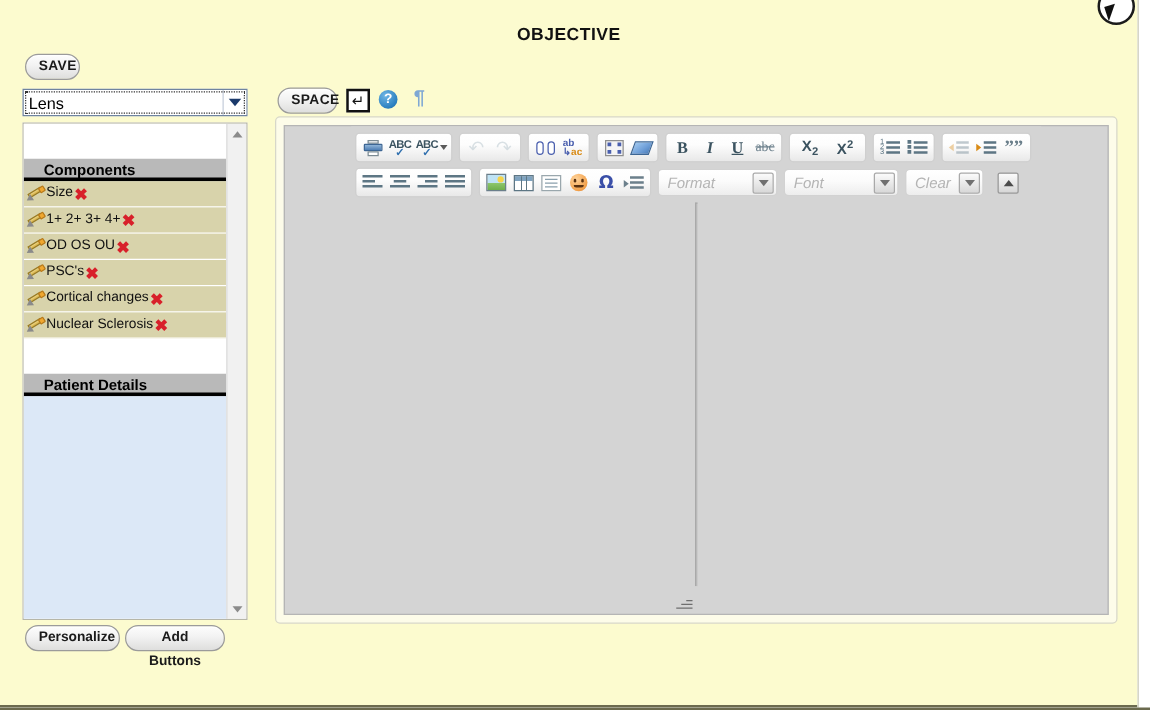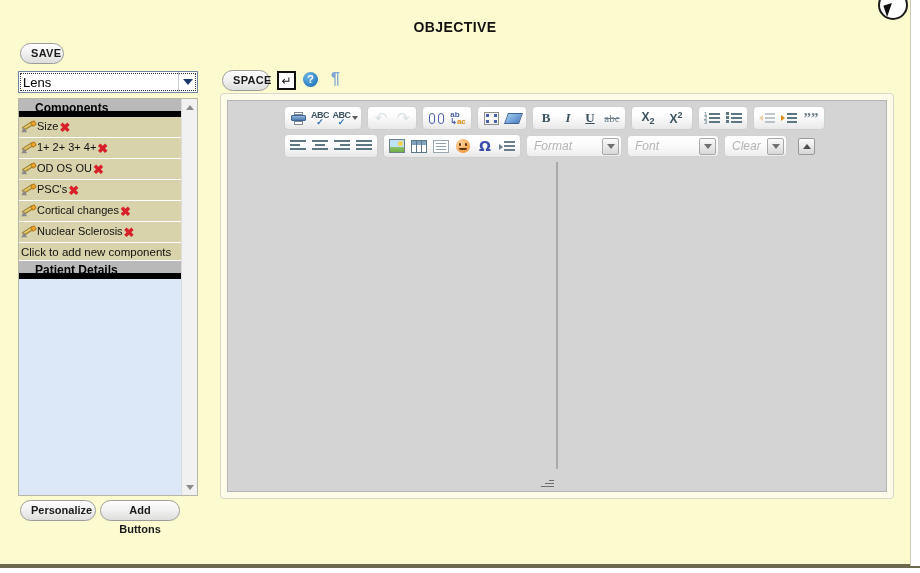--- a/index.html
+++ b/index.html
@@ -182,22 +182,23 @@
   }
 
   .section-head {
     background: #b9b9b9;
     color: #000;
     font-weight: bold;
     font-size: 12px;
     height: 18px;
     line-height: 18px;
     padding-left: 16px;
-    border-bottom: 6px solid #000000;
-    box-sizing: border-box;
+    border-bottom: 3px solid #000000;
+    box-sizing: border-box;
+    margin-top: 28px;
   }
   .comp-row {
     background: #d8d3ab;
     height: 21px;
     line-height: 21px;
     border-bottom: 1px solid #fff;
     box-sizing: border-box;
     font-size: 11px;
     color: #111;
     display: flex;
@@ -624,21 +625,20 @@
       <div class="comp-row">
         <span class="ico-pencil">
             <i class="body"></i>
             <i class="tip"></i>
             <i class="eraser"></i>
           </span>
         <span class="lbl">Nuclear Sclerosis</span>
         <span class="ico-x">✖</span>
       </div>
 
-      <div class="comp-add">Click to add new components</div>
 
       <div class="section-head">Patient Details</div>
 
       <div class="blue-area"></div>
     </div>
 
     <div id="panel-scroll">
       <div class="sb-arrow up">
           <span class="tri-up"></span>
         </div>

